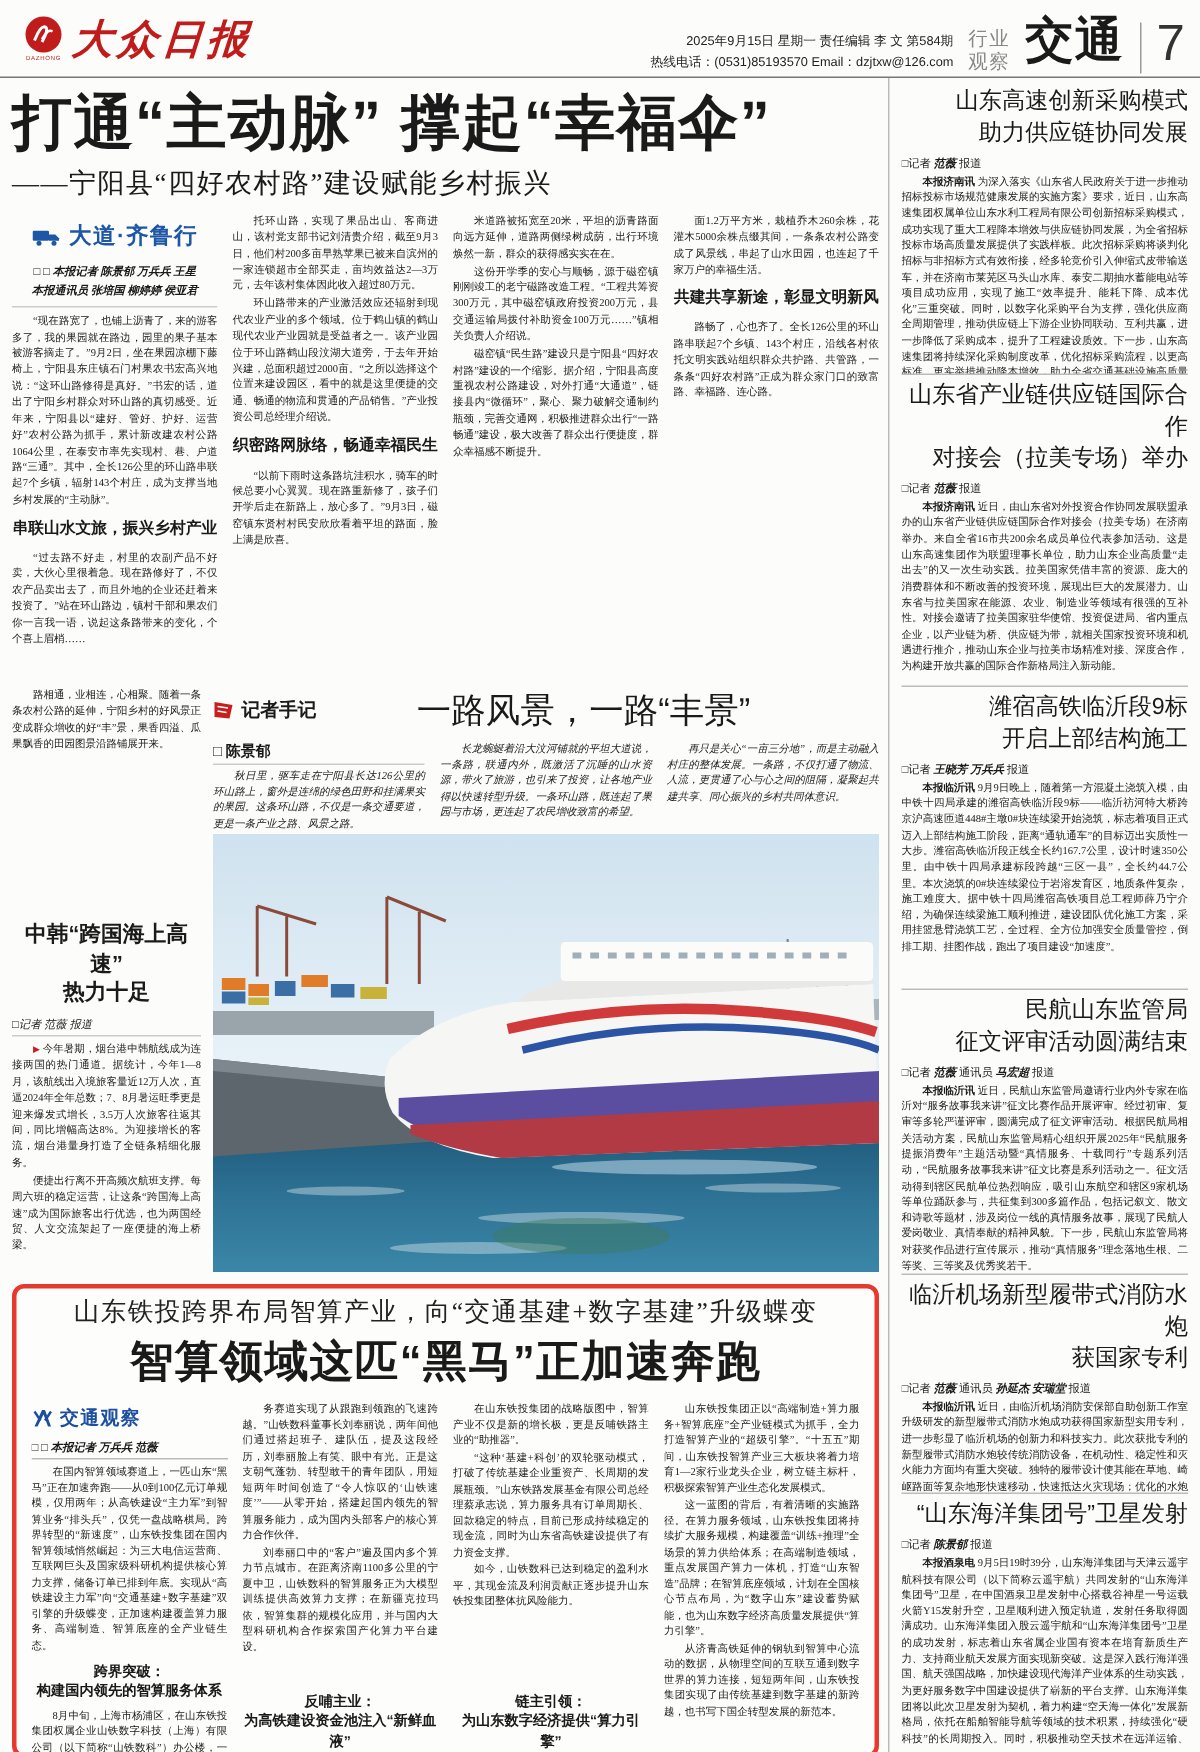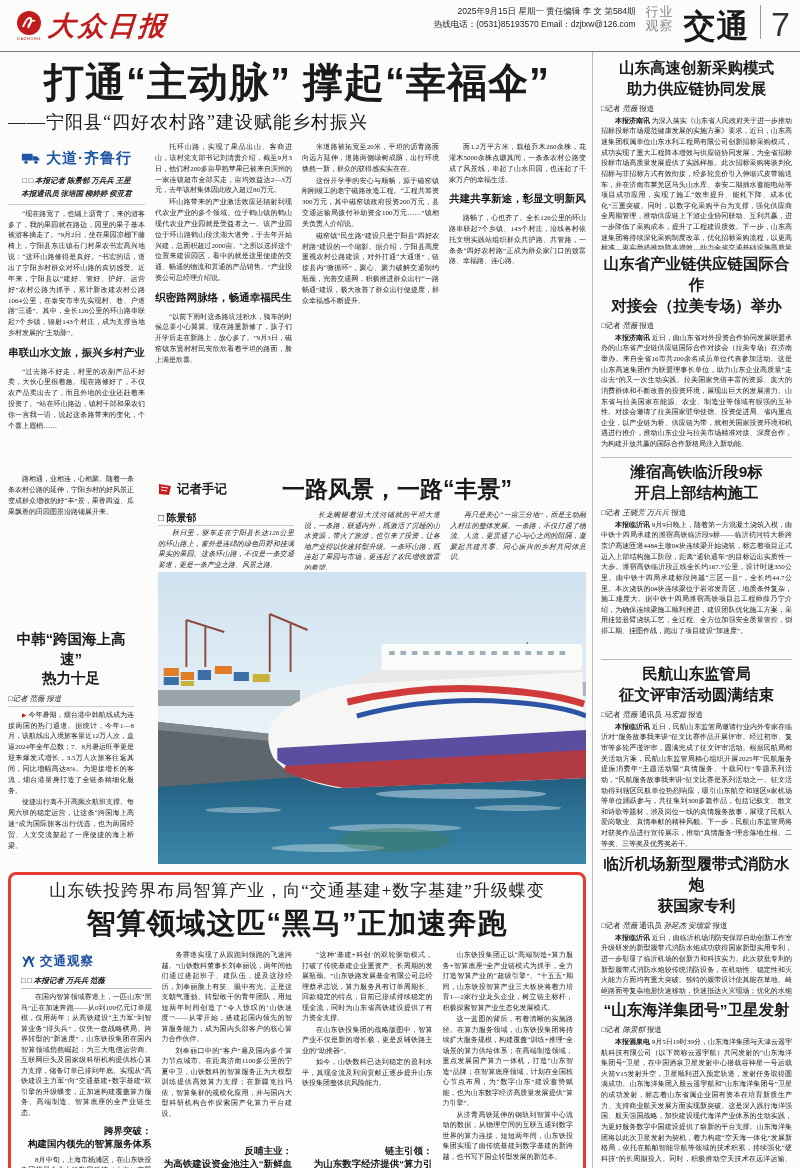--- a/index.html
+++ b/index.html
@@ -9,66 +9,66 @@
 
   
   .masthead { height:52px; display:flex; justify-content:space-between; align-items:center;
               padding:4px 10px 2px 14px; border-bottom:1.5px solid #777; }
   .logo { display:flex; align-items:flex-end; gap:4px; }
   .emblem { width:30px; height:34px; display:flex; flex-direction:column; align-items:center; }
   .emblem svg { width:26px; height:26px; }
   .emblem .en { font-size:4px; color:#b61f1f; font-family:"Liberation Sans",sans-serif; letter-spacing:.5px; }
   .logo-text { color:#c01c1c; font-weight:bold; font-style:italic; font-size:27px; letter-spacing:3px;
                font-family:"Liberation Serif",serif; transform:skewX(-4deg); line-height:1; padding-bottom:4px;}
-  .mast-right { display:flex; align-items:flex-start; gap:10px; }
+  .mast-right { display:flex; align-items:flex-end; gap:10px; }
   .mast-info { text-align:right; font-size:8.5px; line-height:1.6; color:#222; font-family:"Liberation Sans",sans-serif; }
   .col-label { display:flex; flex-direction:column; font-size:13px; color:#888; line-height:1.15;
                font-family:"Liberation Sans",sans-serif; letter-spacing:1px;}
   .section-name { font-size:32px; font-weight:900; font-family:"Liberation Sans",sans-serif; letter-spacing:1px; }
   .vbar { width:1.5px; height:34px; background:#999; }
   .page-no { font-size:34px; font-weight:400; font-family:"Liberation Sans",sans-serif; color:#333; }
 
   
   .content { display:flex; height:1116px; }
   .main { width:592px; padding:0 6px 0 8px; }
   .rail { width:208px; border-left:1px solid #bbb; padding:2px 8px 0 8px; display:flex; flex-direction:column; }
 
   
-  .mh1 { text-align:center; font-family:"Liberation Sans",sans-serif; font-weight:900;
+  .mh1 { font-family:"Liberation Sans",sans-serif; font-weight:900;
          font-size:40px; letter-spacing:1px; line-height:1.1; margin-top:8px; }
   .dek { text-align:left; font-size:18px; margin:6px 0 8px; letter-spacing:1px; }
   .cols4 { display:flex; gap:10px; height:312px; overflow:hidden; }
   .cols4 .col { flex:1; overflow:hidden; font-size:7px; line-height:1.55; text-align:justify; }
   .cols4 p, .lowcol p, .rep-col p, .feat p, .railbody p { text-indent:2em; margin-bottom:1px; }
   .badge { display:flex; align-items:center; justify-content:center; gap:5px; margin:4px 0 6px; }
   .badge svg { width:20px; height:14px; }
   .badge-text { color:#1e57a5; font-weight:900; font-size:15px; font-family:"Liberation Sans",sans-serif; letter-spacing:1px;}
   .bylines { text-align:center; font-size:7.5px; line-height:1.7; border-bottom:1px solid #ccc;
              padding-bottom:3px; margin-bottom:4px; }
   .bylines i { font-weight:bold; }
   .subhead { text-align:center; font-weight:900; font-family:"Liberation Sans",sans-serif;
              font-size:10.5px; margin:7px 0; line-height:1.3; }
 
   
-  .lower { display:flex; gap:24px; height:392px; margin-top:20px; }
+  .lower { display:flex; gap:8px; height:392px; margin-top:4px; }
   .lowcol { width:126px; overflow:hidden; }
   .lowcol .cont { height:148px; overflow:hidden; font-size:7px; line-height:1.55; text-align:justify; }
   .sea h2 { text-align:center; font-family:"Liberation Sans",sans-serif; font-weight:900;
             font-size:14.5px; line-height:1.35; white-space:pre-line; margin:8px 0 5px; }
   .sea .byline { font-size:7.5px; border-bottom:1px solid #ccc; padding-bottom:2px; margin-bottom:3px;}
   .sea .body { font-size:7px; line-height:1.55; text-align:justify; height:190px; overflow:hidden; }
   .flag { color:#c81e1e; font-size:6px; }
   .rightzone { flex:1; display:flex; flex-direction:column; }
 
   .reporter { height:96px; }
   .rep-head { display:flex; align-items:center; }
   .rep-label { display:flex; align-items:center; gap:4px; width:110px; }
   .rep-label svg { width:15px; height:13px; }
   .rep-label span { font-weight:900; font-family:"Liberation Sans",sans-serif; font-size:12.5px; }
-  .rep-title { flex:1; text-align:center; font-family:"Liberation Sans",sans-serif; font-weight:700; font-size:23px; padding-right:60px;}
+  .rep-title { flex:1; text-align:center; font-family:"Liberation Sans",sans-serif; font-weight:400; font-size:23px; padding-right:60px;}
   .rep-cols { display:flex; gap:10px; margin-top:5px; height:60px; overflow:hidden; }
   .rep-col { flex:1; font-size:7px; line-height:1.5; text-align:justify; font-style:italic; }
   .rep-byline { font-weight:bold; font-size:10px; border-bottom:1px solid #ccc; margin-bottom:2px; font-style:normal;}
 
   .photo { width:100%; height:292px; display:block; margin-top:2px; }
 
   
   .feature { border:3.5px solid #e8392e; border-radius:8px; margin-top:6px; height:316px;
              padding:4px 10px 6px; overflow:hidden; background:#fdfdfb; }
   .kicker { text-align:center; font-size:17px; letter-spacing:1px; color:#222; }
@@ -77,30 +77,30 @@
   .feat { display:flex; gap:10px; height:238px; overflow:hidden; }
   .feat .fcol { flex:1; overflow:hidden; font-size:7px; line-height:1.5; text-align:justify;
                 display:flex; flex-direction:column; }
   .feat .ftext { overflow:hidden; }
   .feat .grow { flex:1; overflow:hidden; }
   .obs { display:flex; align-items:center; gap:4px; margin:2px 0 4px; }
   .obs svg { width:15px; height:13px; }
   .obs span { color:#1c4fa0; font-weight:900; font-family:"Liberation Sans",sans-serif; font-size:12.5px; letter-spacing:1px;}
   .fbyline { font-size:7.5px; border-bottom:1px solid #bbb; padding-bottom:2px; margin-bottom:3px; }
   .fbyline i { font-weight:bold; }
-  .fsub { text-align:right; font-weight:900; font-family:"Liberation Sans",sans-serif; font-size:9.5px;
+  .fsub { text-align:center; font-weight:900; font-family:"Liberation Sans",sans-serif; font-size:9.5px;
           line-height:1.4; white-space:pre-line; margin:5px 0 4px; }
 
   
   .rail-article { overflow:hidden; border-bottom:1px solid #bbb; padding:4px 0 3px; }
   .rail-article:last-child { border-bottom:none; }
-  .rail h2 { text-align:center; font-family:"Liberation Sans",sans-serif; font-weight:700;
+  .rail h2 { text-align:right; font-family:"Liberation Sans",sans-serif; font-weight:400;
              font-size:15.5px; line-height:1.35; white-space:pre-line; margin-bottom:4px; }
   .railby { font-size:7.5px; margin:1px 0 2px; }
-  .railby i { font-weight:normal; }
+  .railby i { font-weight:bold; }
   .railbody { font-size:7px; line-height:1.52; text-align:justify; overflow:hidden; }
   .lead-in { font-weight:bold; }
 </style>
 </head>
 <body>
 
 <div class="page">
 
   <header class="masthead">
     <div class="logo">
@@ -324,22 +324,22 @@
           <div class="fcol">
             <div class="ftext grow">
                 <p>务赛道实现了从跟跑到领跑的飞速跨越。”山铁数科董事长刘奉丽说，两年间他们通过搭起班子、建队伍，提及这段经历，刘奉丽脸上有笑、眼中有光。正是这支朝气蓬勃、转型敢干的青年团队，用短短两年时间创造了“令人惊叹的‘山铁速度’”——从零开始，搭建起国内领先的智算服务能力，成为国内头部客户的核心算力合作伙伴。</p>
                 <p>刘奉丽口中的“客户”遍及国内多个算力节点城市。在距离济南1100多公里的宁夏中卫，山铁数科的智算服务正为大模型训练提供高效算力支撑；在新疆克拉玛依，智算集群的规模化应用，并与国内大型科研机构合作探索国产化算力平台建设。</p>
               </div>
             <div class="fsub">反哺主业：
 为高铁建设资金池注入“新鲜血液”</div>
           </div>
           <div class="fcol">
             <div class="ftext grow">
+                <p>在山东铁投集团的战略版图中，智算产业不仅是新的增长极，更是反哺铁路主业的“助推器”。</p>
                 <p>“这种‘基建+科创’的双轮驱动模式，打破了传统基建企业重资产、长周期的发展瓶颈。”山东铁路发展基金有限公司总经理蔡承志说，算力服务具有订单周期长、回款稳定的特点，目前已形成持续稳定的现金流，同时为山东省高铁建设提供了有力资金支撑。</p>
-                <p>在山东铁投集团的战略版图中，智算产业不仅是新的增长极，更是反哺铁路主业的“助推器”。</p>
                 <p>如今，山铁数科已达到稳定的盈利水平，其现金流及利润贡献正逐步提升山东铁投集团整体抗风险能力。</p>
               </div>
             <div class="fsub">链主引领：
 为山东数字经济提供“算力引擎”</div>
           </div>
           <div class="fcol">
             <div class="ftext grow">
                 <p>山东铁投集团正以“高端制造+算力服务+智算底座”全产业链模式为抓手，全力打造智算产业的“超级引擎”。“十五五”期间，山东铁投智算产业三大板块将着力培育1—2家行业龙头企业，树立链主标杆，积极探索智算产业生态化发展模式。</p>
                 <p>这一蓝图的背后，有着清晰的实施路径。在算力服务领域，山东铁投集团将持续扩大服务规模，构建覆盖“训练+推理”全场景的算力供给体系；在高端制造领域，重点发展国产算力一体机，打造“山东智造”品牌；在智算底座领域，计划在全国核心节点布局，为“数字山东”建设蓄势赋能，也为山东数字经济高质量发展提供“算力引擎”。</p>
                 <p>从济青高铁延伸的钢轨到智算中心流动的数据，从物理空间的互联互通到数字世界的算力连接，短短两年间，山东铁投集团实现了由传统基建到数字基建的新跨越，也书写下国企转型发展的新范本。</p>

